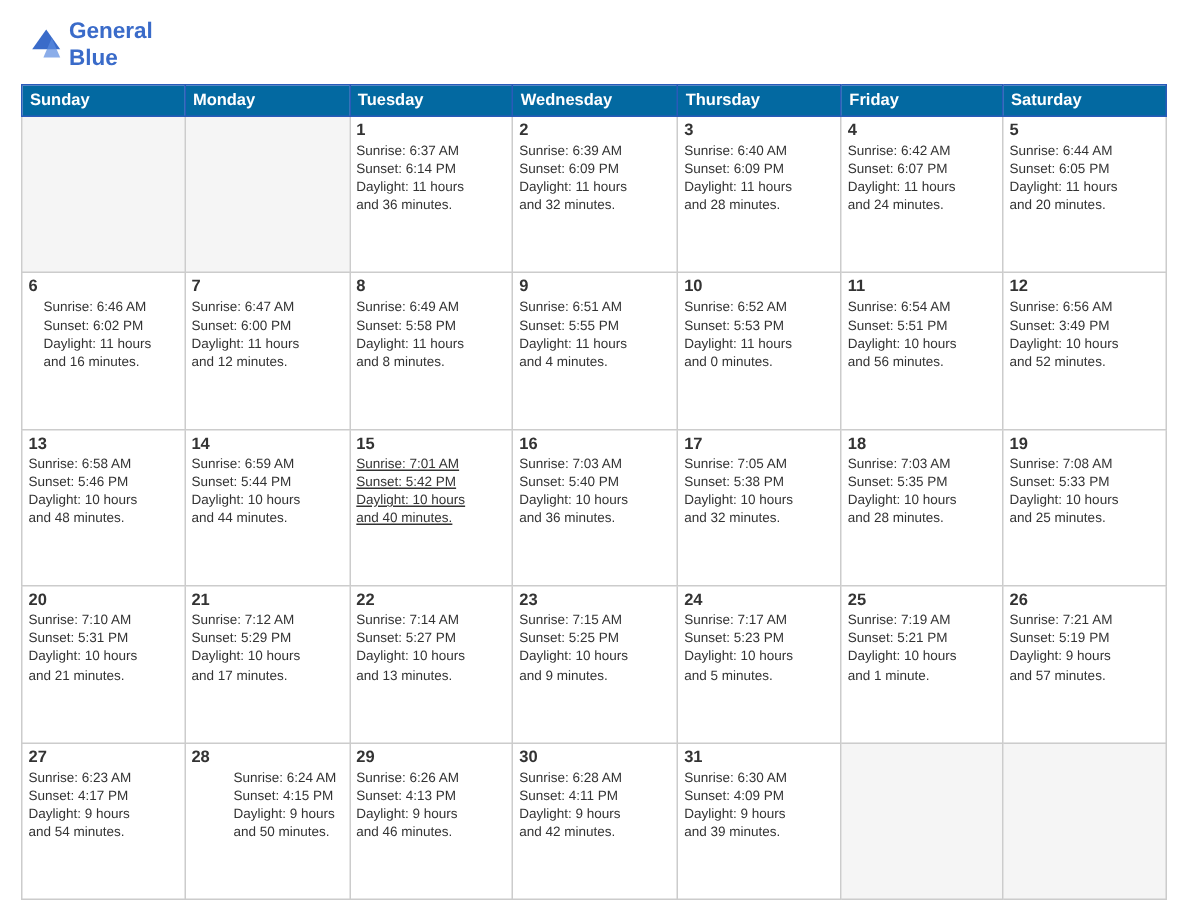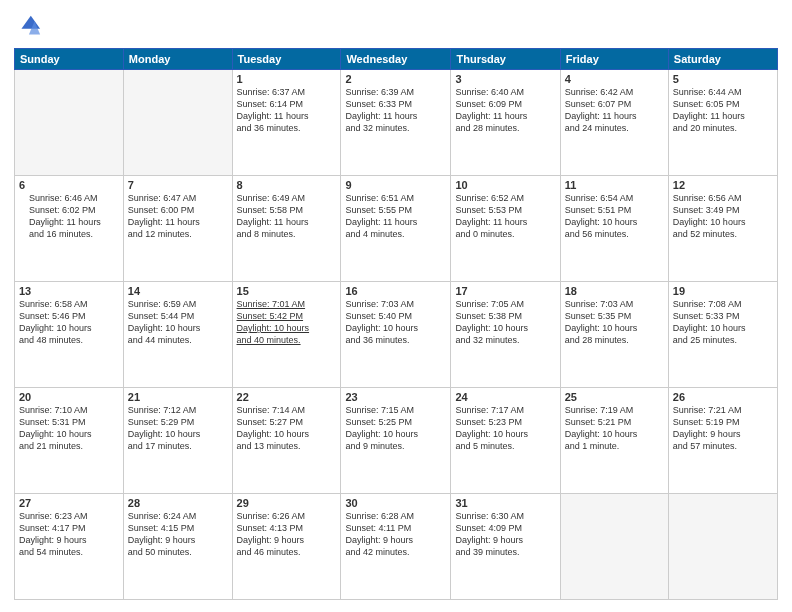--- a/index.html
+++ b/index.html
@@ -96,20 +96,24 @@
 </head>
 <body>
 
 <div class="page">
   <div class="header">
     <div class="logo">
       <svg class="logo-icon" viewBox="0 0 30 30">
         <polygon points="18,4 28,18 8,18" fill="#3a6bc9"></polygon>
         <polygon points="22,10 28,24 16,24" fill="#5a8ae0" opacity="0.7"></polygon>
       </svg>
+      <div class="logo-text">
+        <div><span>General</span></div>
+        <div><span style="color:#3a6bc9;font-weight:bold;">Blue</span></div>
+      </div>
     </div>
     <div class="title-block">
       <div class="month-title"></div>
       <div class="location"></div>
     </div>
   </div>
 
   <table class="calendar-table">
     <thead>
       <tr>
@@ -129,21 +133,21 @@
           <td>
             <div class="day-num">1</div>
             <div class="cell-text" style="white-space: pre-line;">Sunrise: 6:37 AM
 Sunset: 6:14 PM
 Daylight: 11 hours
 and 36 minutes.</div>
           </td>
           <td>
             <div class="day-num">2</div>
             <div class="cell-text" style="white-space: pre-line;">Sunrise: 6:39 AM
-Sunset: 6:33 PM
+Sunset: 6:09 PM
 Daylight: 11 hours
 and 32 minutes.</div>
           </td>
           <td>
             <div class="day-num">3</div>
             <div class="cell-text" style="white-space: pre-line;">Sunrise: 6:40 AM
 Sunset: 6:09 PM
 Daylight: 11 hours
 and 28 minutes.</div>
           </td>
@@ -318,21 +322,21 @@
         <tr>
           <td>
             <div class="day-num">27</div>
             <div class="cell-text" style="white-space: pre-line;">Sunrise: 6:23 AM
 Sunset: 4:17 PM
 Daylight: 9 hours
 and 54 minutes.</div>
           </td>
           <td>
             <div class="day-num">28</div>
-            <div class="cell-text" style="white-space: pre-line;">Sunrise: 6:24 AM
+            <div class="cell-text" style="white-space: pre-line; margin-left: 28px;">Sunrise: 6:24 AM
 Sunset: 4:15 PM
 Daylight: 9 hours
 and 50 minutes.</div>
           </td>
           <td>
             <div class="day-num">29</div>
             <div class="cell-text" style="white-space: pre-line;">Sunrise: 6:26 AM
 Sunset: 4:13 PM
 Daylight: 9 hours
 and 46 minutes.</div>

